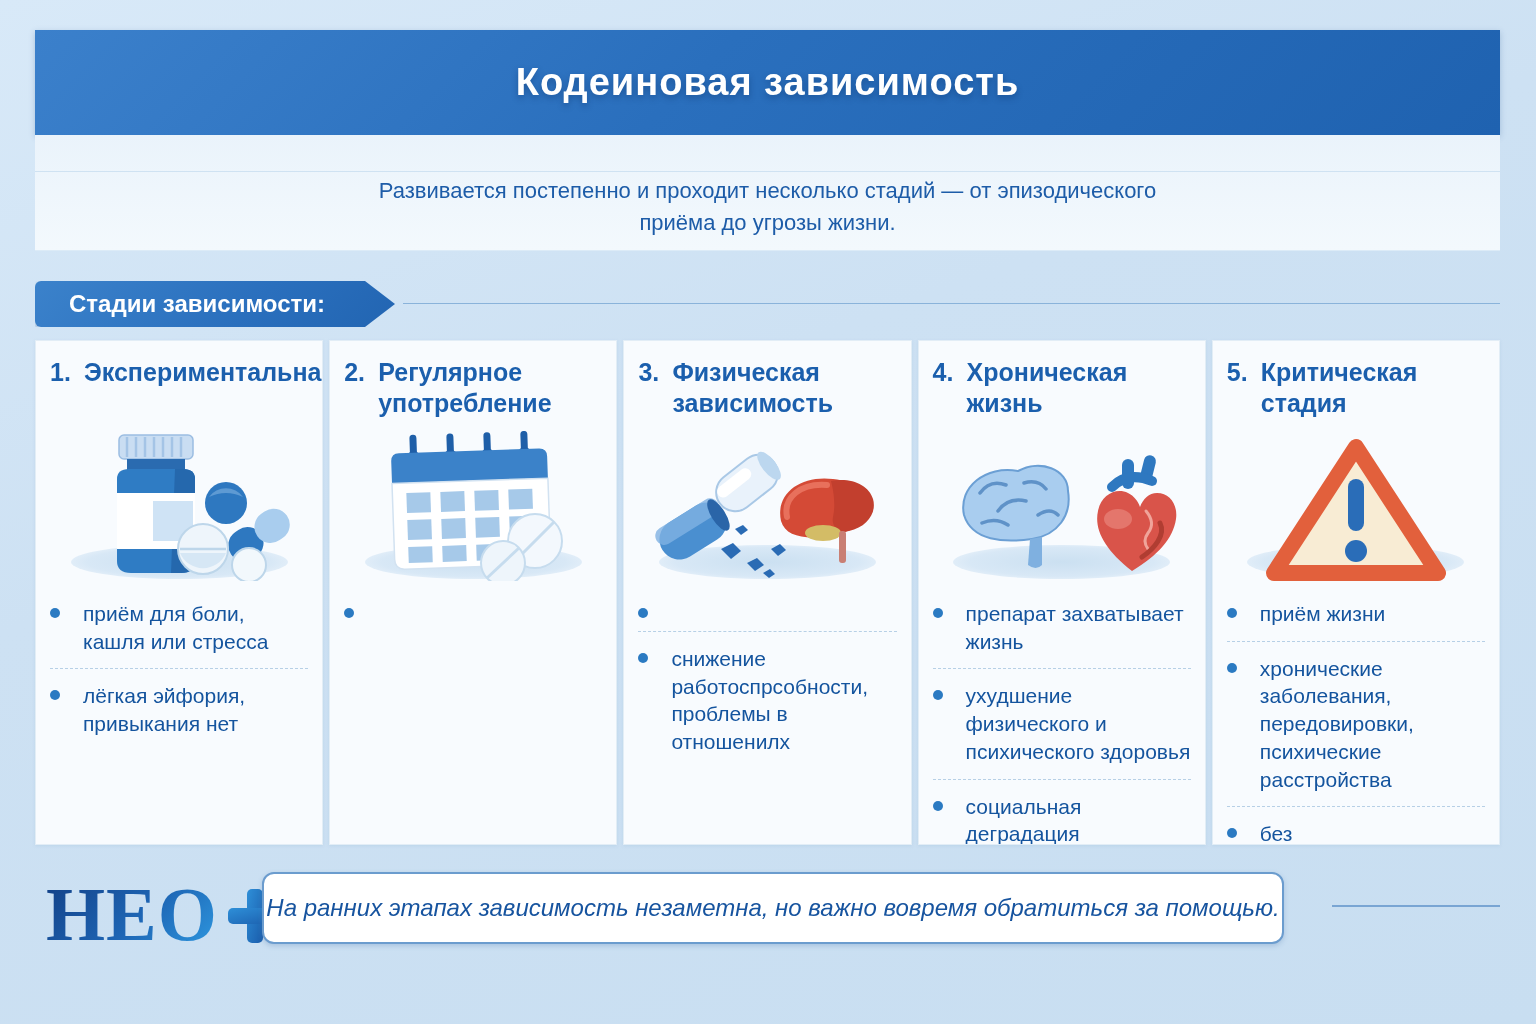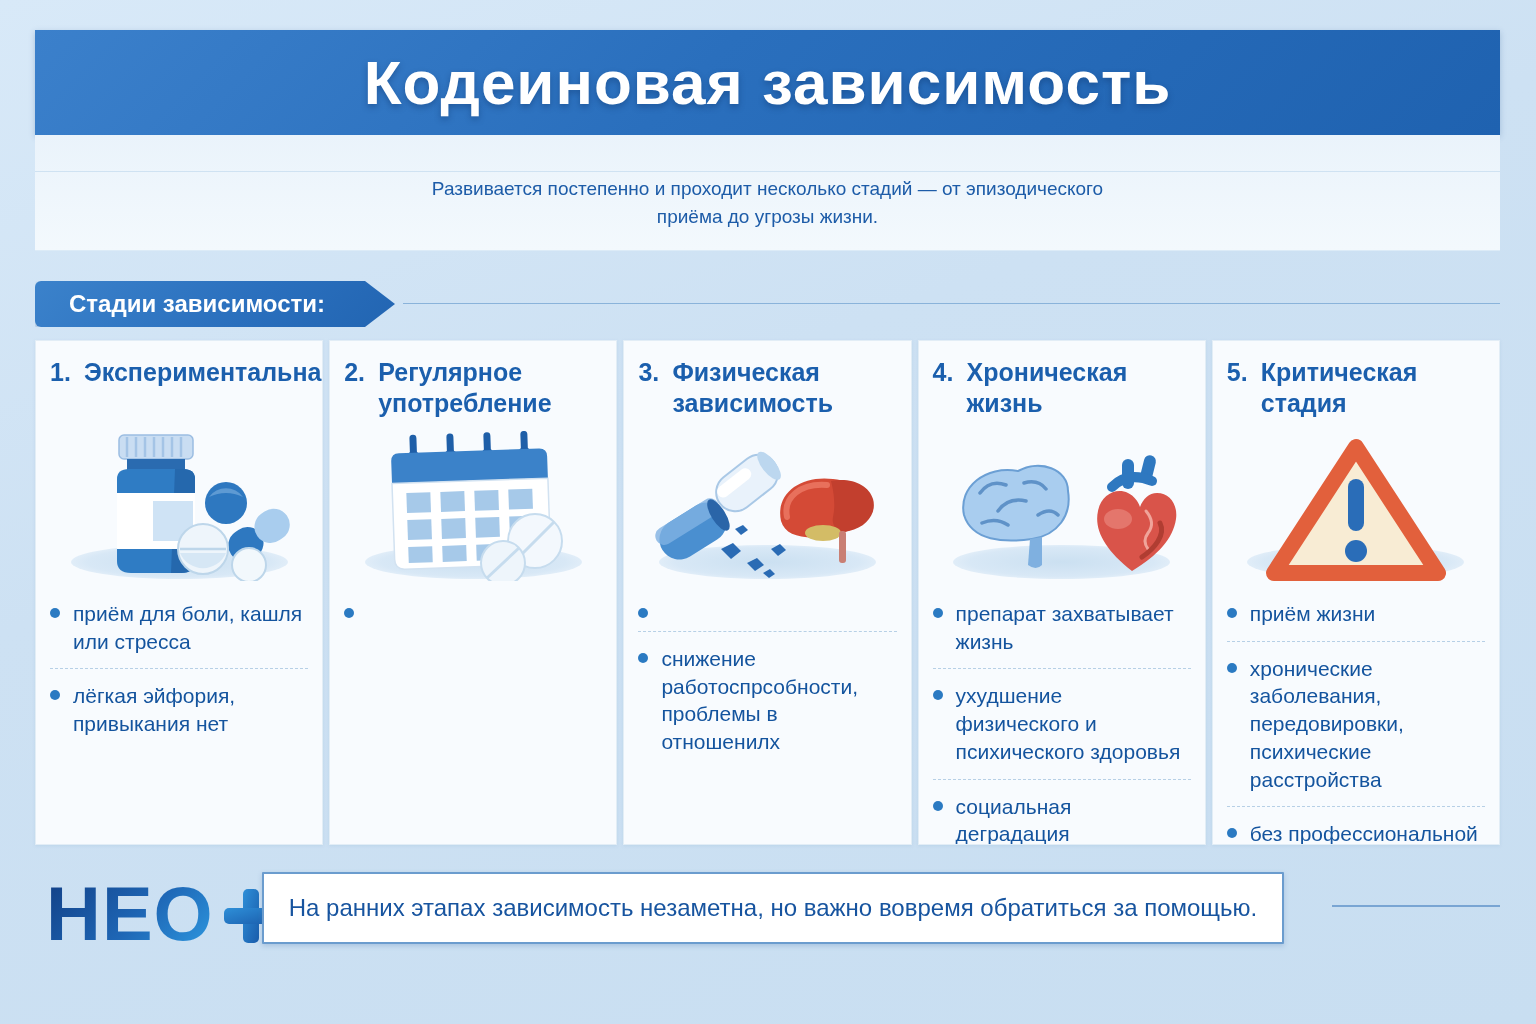--- a/index.html
+++ b/index.html
@@ -3,29 +3,29 @@
 <meta charset="utf-8">
 <style>
   html,body{margin:0;padding:0;}
   body{background:#cfe3f4;font-family:"Liberation Sans",sans-serif;}
   .page{position:relative;width:1536px;height:1024px;background:linear-gradient(160deg,#d8e9f8 0%,#cde1f3 40%,#c8def1 100%);overflow:hidden;}
 
   
   .header{position:absolute;left:35px;right:36px;top:30px;height:105px;
     background:linear-gradient(135deg,#3b80cb 0%,#2a6fbd 45%,#1f62b0 100%);
     display:flex;align-items:center;justify-content:center;box-shadow:0 2px 6px rgba(30,80,140,.25);}
-  .header h1{margin:0;color:#ffffff;font-size:62px;font-weight:bold;letter-spacing:1px;
+  .header h1{margin:0;color:#ffffff;font-size:38px;font-weight:bold;letter-spacing:1px;
     text-shadow:0 3px 6px rgba(10,40,90,.35);}
 
   
   .subtitle{position:absolute;left:35px;right:36px;top:135px;height:115px;
     background:linear-gradient(180deg,#eaf3fb 0%,#f3f9fd 100%);
     border-bottom:1px solid #dcebf7;}
   .subtitle .innerline{position:absolute;left:0;right:0;top:36px;height:1px;background:#cfe2f2;}
-  .subtitle p{margin:0;padding-top:40px;text-align:center;color:#1d5ca8;font-size:19px;line-height:1.45;white-space:pre-line;}
+  .subtitle p{margin:0;padding-top:40px;text-align:center;color:#1d5ca8;font-size:22px;line-height:1.45;white-space:pre-line;}
 
   
   .section-row{position:absolute;left:35px;right:36px;top:281px;height:46px;}
   .ribbon{position:absolute;left:0;top:0;height:46px;width:360px;
     background:linear-gradient(135deg,#3b82cb 0%,#2a6fbd 60%,#2265b2 100%);
     clip-path:polygon(0 0,calc(100% - 30px) 0,100% 50%,calc(100% - 30px) 100%,0 100%);
     border-radius:6px 0 0 6px;display:flex;align-items:center;box-shadow:0 2px 4px rgba(30,80,140,.3);}
   .ribbon span{color:#ffffff;font-size:24px;font-weight:bold;padding-left:34px;}
   .ribbon-line{position:absolute;left:368px;right:0;top:22px;height:1px;background:#8ab3da;}
 
@@ -36,33 +36,33 @@
     padding:16px 14px 12px 14px;box-sizing:border-box;overflow:hidden;}
   .stage-title{margin:0;display:flex;color:#1b5fad;font-size:25px;font-weight:bold;line-height:1.22;height:66px;}
   .stage-title .num{flex:none;width:34px;}
   .stage-title .ttl{flex:1;}
   .icon-wrap{position:relative;height:158px;display:flex;align-items:flex-end;justify-content:center;}
   .icon-shadow{position:absolute;left:8%;right:8%;bottom:2px;height:34px;border-radius:50%;
     background:radial-gradient(ellipse at center,#cbe0f1 0%,#d8e8f6 60%,rgba(216,232,246,0) 100%);}
   .icon-slot{position:relative;z-index:1;line-height:0;}
   .icon-slot svg{width:232px;height:150px;}
   ul.bullets{list-style:none;margin:6px 0 0 0;padding:0;}
-  ul.bullets li{display:flex;gap:13px;padding:13px 0;color:#14549e;font-size:21px;line-height:1.32;}
+  ul.bullets li{display:flex;gap:23px;padding:13px 0;color:#14549e;font-size:21px;line-height:1.32;}
   ul.bullets li + li{border-top:1.5px dashed #b7d0e6;}
   .dot{flex:none;width:10px;height:10px;border-radius:50%;background:#2b7ac2;margin-top:8px;}
 
   
-  .logo{position:absolute;left:46px;top:876px;display:flex;align-items:center;gap:8px;}
+  .logo{position:absolute;left:46px;top:876px;display:flex;align-items:center;gap:8px;font-family:Liberation Serif, serif;}
   .logo-text{font-size:76px;font-weight:800;letter-spacing:1px;
     background:linear-gradient(135deg,#123f85 0%,#1e66b5 55%,#2f9be2 100%);
     -webkit-background-clip:text;background-clip:text;color:transparent;line-height:1;}
   .logo-plus{width:58px;height:58px;margin-top:4px;}
   .note-box{position:absolute;left:262px;top:872px;width:1018px;height:68px;background:#ffffff;
-    border:2px solid #6b9cce;border-radius:1px;box-shadow:0 2px 5px rgba(90,130,180,.3);
-    display:flex;align-items:center;justify-content:center;}
+    border:2px solid #6b9cce;border-radius:12px;box-shadow:0 2px 5px rgba(90,130,180,.3);
+    display:flex;align-items:center;justify-content:center;font-style:italic;}
   .note-box p{margin:0;color:#17549f;font-size:24px;}
   .footer-line{position:absolute;right:36px;top:905px;width:168px;height:2px;background:#79a5d3;}
 </style>
 </head>
 <body>
 
 <div class="page">
 
   <header class="header">
     <h1>Кодеиновая зависимость</h1>

